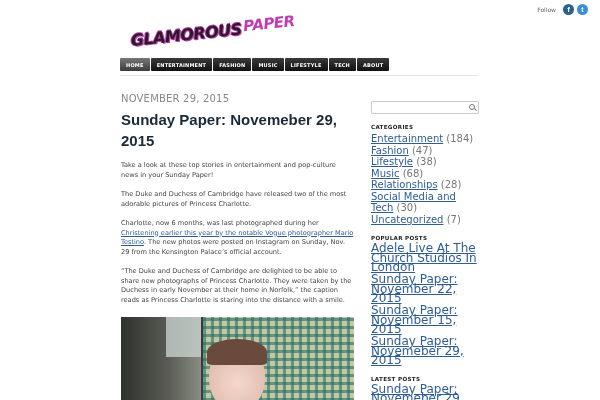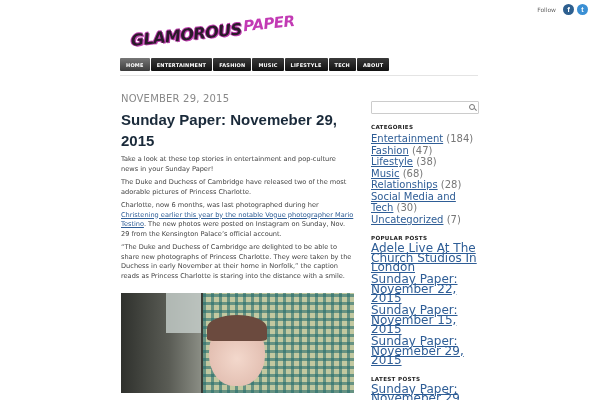--- a/index.html
+++ b/index.html
@@ -12,21 +12,21 @@
   .logo { position: absolute; top: 16px; left: 132px; height: 34px; display: flex; align-items: flex-end; transform: rotate(-6deg); transform-origin: left bottom; }
   .logo-a { font-family: "DejaVu Sans", sans-serif; font-weight: bold; font-style: italic; font-size: 16px; color: #2a1a2a; letter-spacing: -0.5px; text-shadow: 1px 1px 0 #c040b0, -1px 0 0 #c040b0, 0 -1px 0 #c040b0; }
   .logo-b { font-family: "DejaVu Sans", sans-serif; font-weight: bold; font-style: italic; font-size: 15px; color: #c23ab4; margin-left: 2px; letter-spacing: -0.5px; margin-bottom: 3px; }
   .nav { position: absolute; top: 58px; left: 120px; display: flex; gap: 1px; }
   .nav-item { height: 13px; padding: 0 6px; background: linear-gradient(#3a3a3a, #111); color: #fff; font-size: 5px; font-weight: bold; display: flex; align-items: center; border-radius: 1px; letter-spacing: 0.2px; }
   .nav-item.active { background: linear-gradient(#777, #3c3c3c); }
   .nav-rule { position: absolute; top: 75px; left: 120px; width: 358px; height: 1px; background: #e4e4e4; }
   .main { position: absolute; top: 93px; left: 121px; width: 234px; }
   .post-date { font-size: 10px; color: #888; letter-spacing: 0.2px; }
   .post-title { font-size: 15px; font-weight: bold; color: #1a2a3a; line-height: 21px; margin-top: 5px; font-family: "Liberation Sans", sans-serif; }
-  .p { font-size: 6.6px; line-height: 9.5px; color: #444; margin-top: 4px; }
+  .p { font-size: 6.6px; line-height: 9.5px; color: #444; margin-top: 10px; }
   .p:first-of-type { }
   .link { color: #2e5d96; text-decoration: underline; }
   .photo { margin-top: 12px; width: 233px; height: 100px; position: relative; overflow: hidden; background: #3a3c36; }
   .photo-bg-left { position: absolute; left: 0; top: 0; width: 80px; height: 100%; background: linear-gradient(90deg, #2f312d, #5a5c55 60%, #8a8d84); }
   .photo-window { position: absolute; left: 45px; top: 0; width: 35px; height: 40px; background: #c7cfcc; opacity: .8; }
   .photo-chair { position: absolute; left: 82px; top: 0; width: 151px; height: 100%; background-color: #c2c8a0; background-image: repeating-linear-gradient(90deg, rgba(40,110,110,.6) 0 3px, transparent 3px 8px), repeating-linear-gradient(0deg, rgba(40,110,110,.6) 0 3px, transparent 3px 8px); }
   .photo-baby-head { position: absolute; left: 88px; top: 25px; width: 56px; height: 68px; border-radius: 50% 50% 45% 45%; background: radial-gradient(circle at 50% 60%, #f3d8cc, #d8aea0); }
   .photo-baby-hair { position: absolute; left: 86px; top: 22px; width: 60px; height: 26px; border-radius: 50% 50% 10% 10%; background: #6b4a3e; }
   .sidebar { position: absolute; top: 101px; left: 371px; width: 108px; }
   .search { width: 108px; height: 13px; border: 1px solid #ccc; border-radius: 1px; position: relative; background: #fff; }

